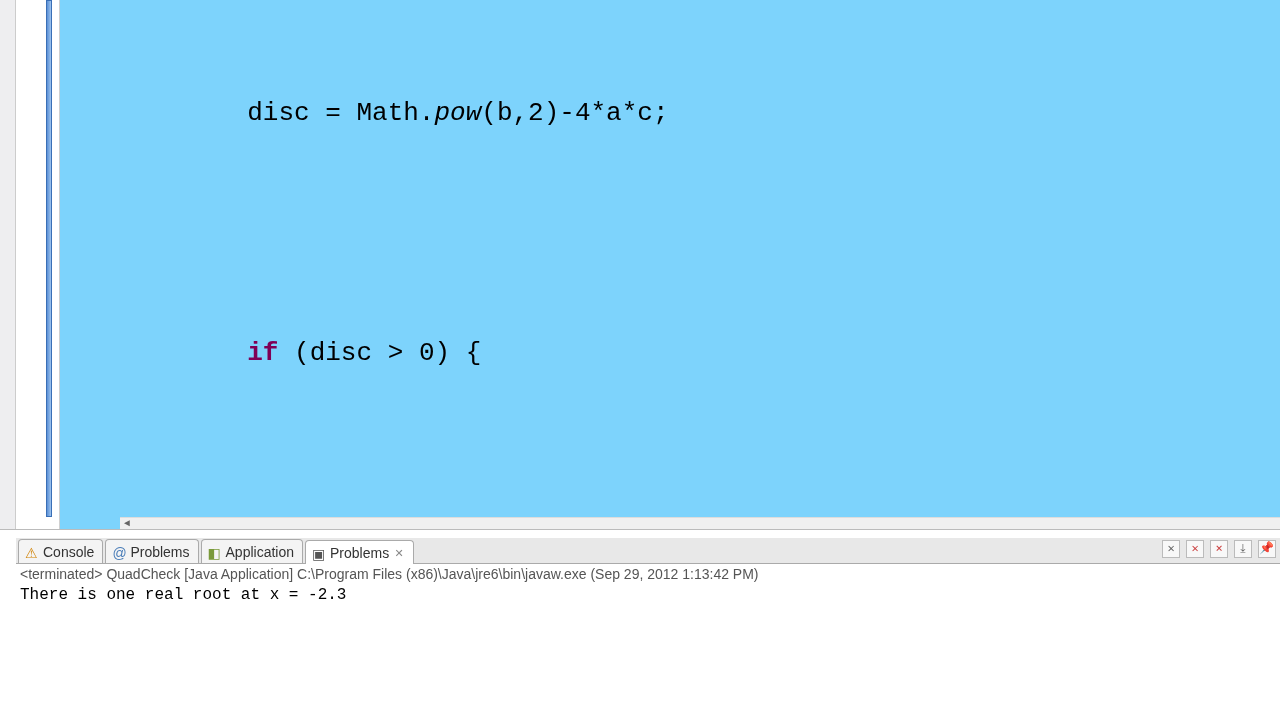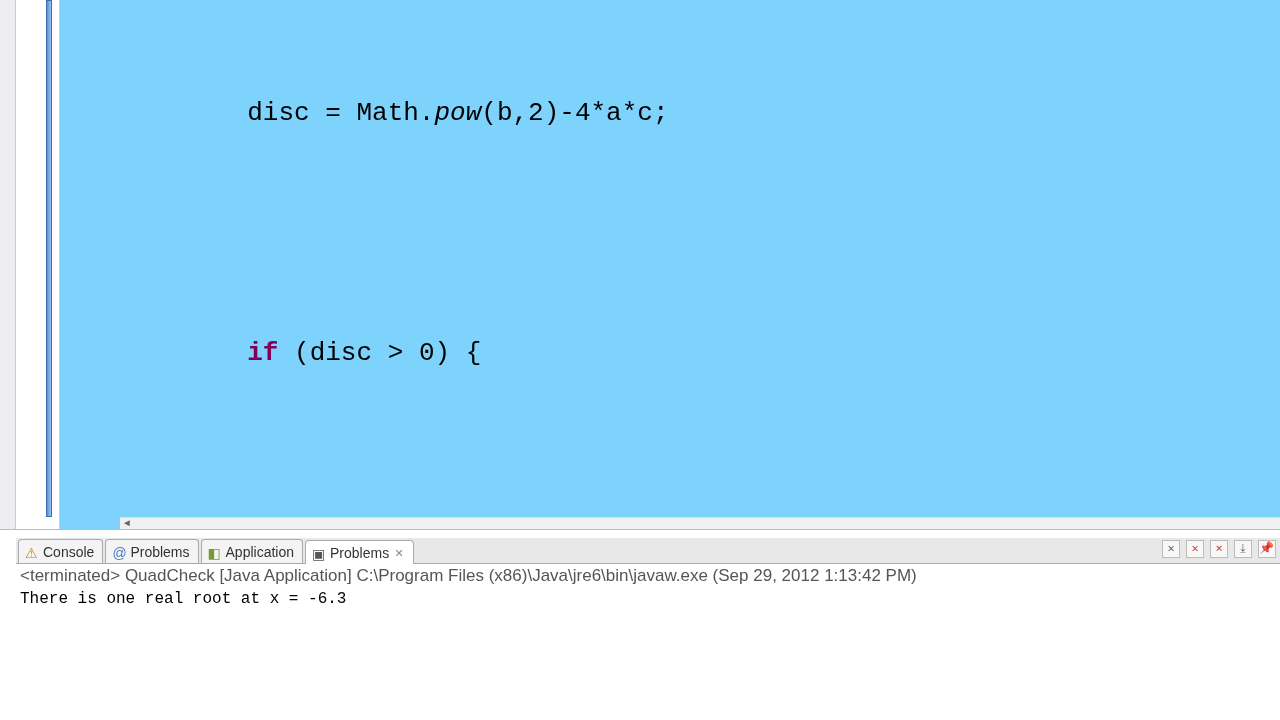--- a/index.html
+++ b/index.html
@@ -118,21 +118,21 @@
     width: 18px; height: 18px;
     border: 1px solid #bbb;
     background: #f8f8f8;
     font-size: 12px;
     line-height: 16px;
     text-align: center;
     color: #666;
   }
   .console-header {
     font-family: "Segoe UI", Arial, sans-serif;
-    font-size: 17px;
+    font-size: 14px;
     color: #555;
     padding: 2px 4px;
   }
   .console-output {
     font-family: "Consolas", "Courier New", monospace;
     font-size: 16px;
     color: #000;
     padding: 2px 4px;
   }
   .icon-problems { color: #d08000; }
@@ -210,14 +210,14 @@
     </div>
     <div class="toolbar-right">
       <div class="tool-btn">✕</div>
       <div class="tool-btn" style="color:#c44;">✕</div>
       <div class="tool-btn" style="color:#c44;">⨯</div>
       <div class="tool-btn">⤓</div>
       <div class="tool-btn">📌</div>
     </div>
   </div>
   <div class="console-header">&lt;terminated&gt; QuadCheck [Java Application] C:\Program Files (x86)\Java\jre6\bin\javaw.exe (Sep 29, 2012 1:13:42 PM)</div>
-  <div class="console-output">There is one real root at x = -6.3</div>
+  <div class="console-output">There is one real root at x = -2.3</div>
 </div>
 
 </body></html>

